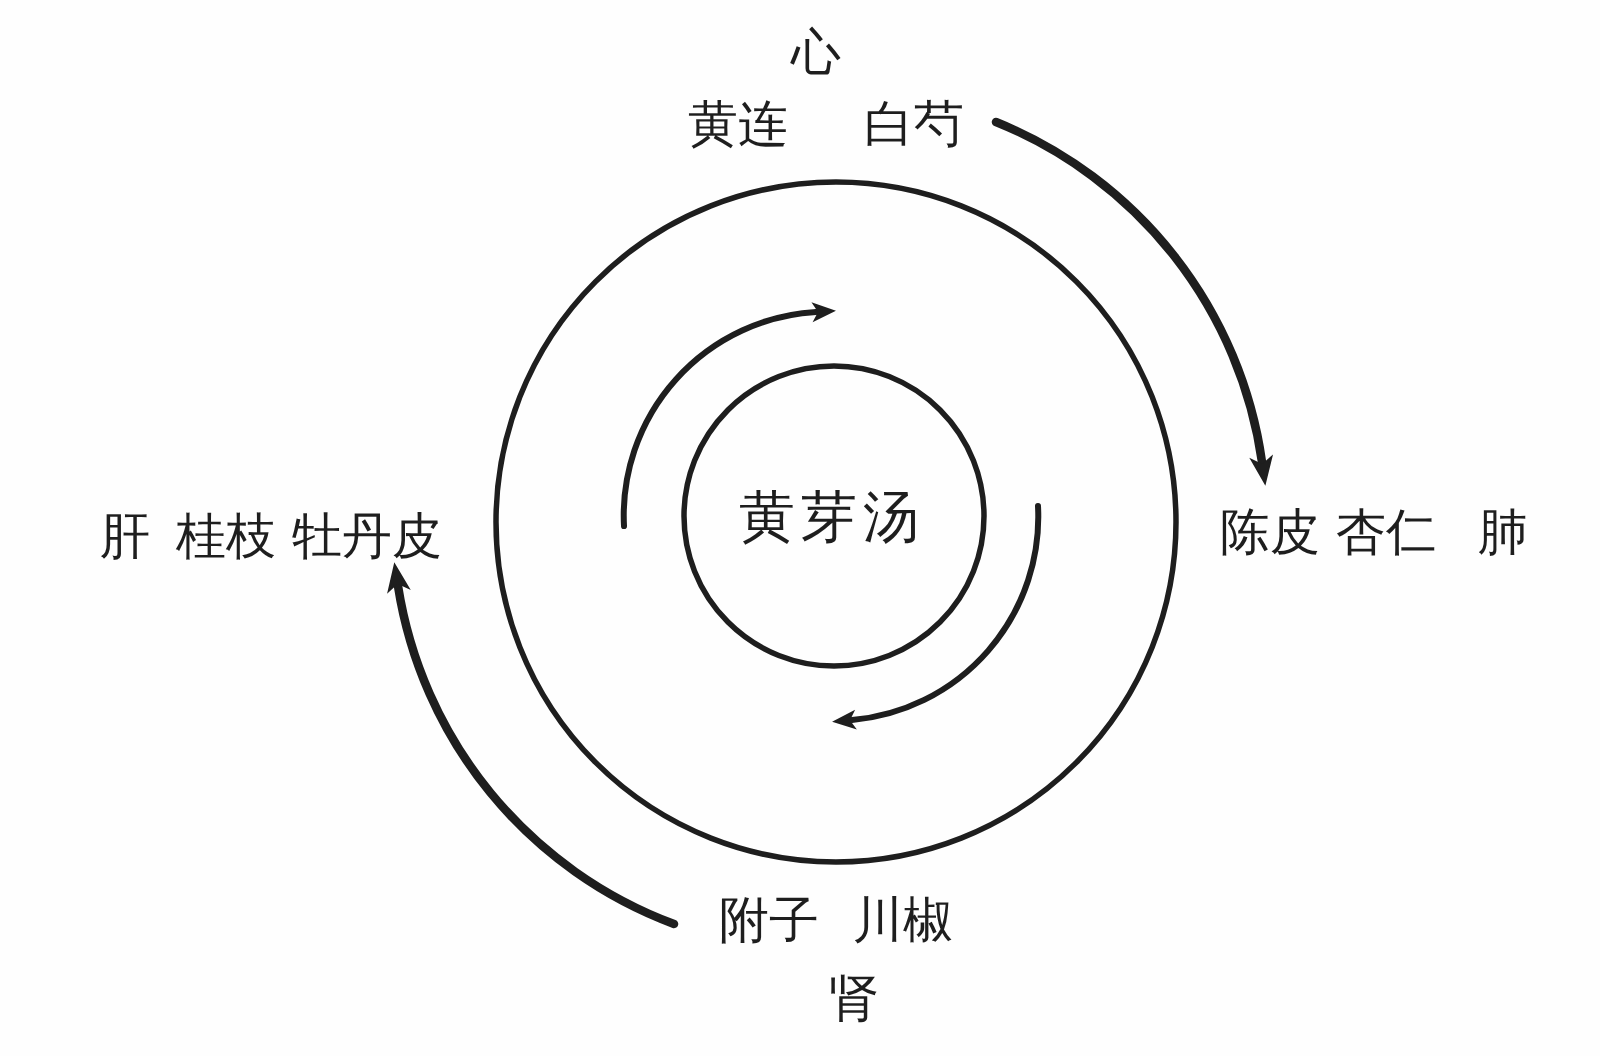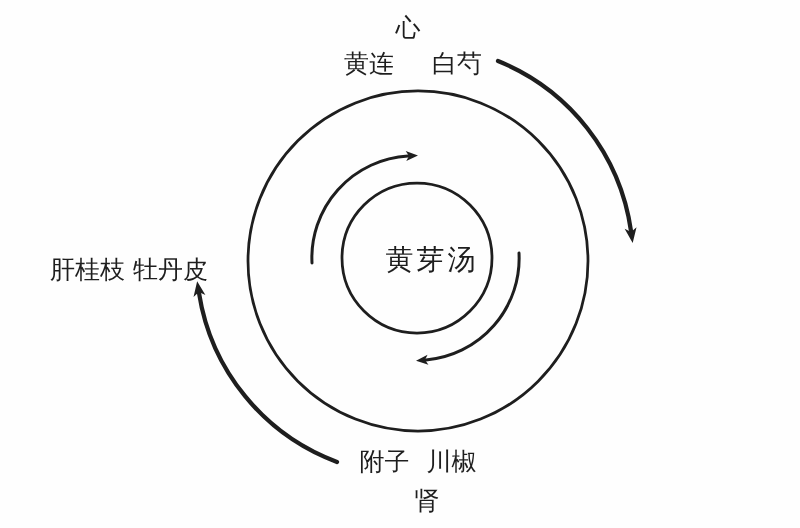--- a/index.html
+++ b/index.html
@@ -22,21 +22,21 @@
     line-height: 1;
     white-space: nowrap;
     display: flex;
     align-items: center;
     color: #1e1e1e;
   }
   .centered { transform: translate(-50%, -50%); }
   .vcentered { transform: translateY(-50%); }
   .center-formula { font-size: 28px; letter-spacing: 3px; }
   .gap-sm { margin-left: 8px; }
-  .gap-md { }
+  .gap-md { margin-left: 13px; }
   .gap-lg { margin-left: 17px; }
   .gap-xl { margin-left: 21px; }
   .gap-xxl { margin-left: 38px; }
 </style>
 </head>
 <body>
 
 <div class="stage">
 
   <svg width="800" height="528" viewBox="0 0 800 528">
@@ -62,29 +62,34 @@
     <path d="M 337 462 A 216 216 0 0 1 199 293" fill="none" stroke-width="4.25" stroke-linecap="round" marker-end="url(#ah-big)" stroke="#1e1e1e"></path>
   </svg>
 
   <div class="lbl centered" style="left:408px; top:27px;">心</div>
 
   <div class="lbl centered" style="left:413px; top:63px;">
     <span>黄连</span>
     <span class="gap-xxl">白芍</span>
   </div>
 
+  <div class="lbl vcentered" style="left:610px; top:267px;">
+    <span>陈皮</span>
+    <span class="gap-sm">杏仁</span>
+    <span class="gap-xl">肺</span>
+  </div>
 
   <div class="lbl vcentered" style="left:50px; top:269px;">
     <span>肝</span>
     <span class="gap-md">桂枝</span>
     <span class="gap-sm">牡丹皮</span>
   </div>
 
   <div class="lbl centered" style="left:418px; top:461px;font-family:Liberation Serif, serif;">
     <span>附子</span>
     <span class="gap-lg">川椒</span>
   </div>
 
   <div class="lbl centered" style="left:427px; top:500px;">肾</div>
 
-  <div class="lbl centered center-formula" style="left:432px; top:260px;">黄芽汤</div>
+  <div class="lbl centered center-formula" style="left:416px; top:260px;">黄芽汤</div>
 
 </div>
 
 </body></html>

